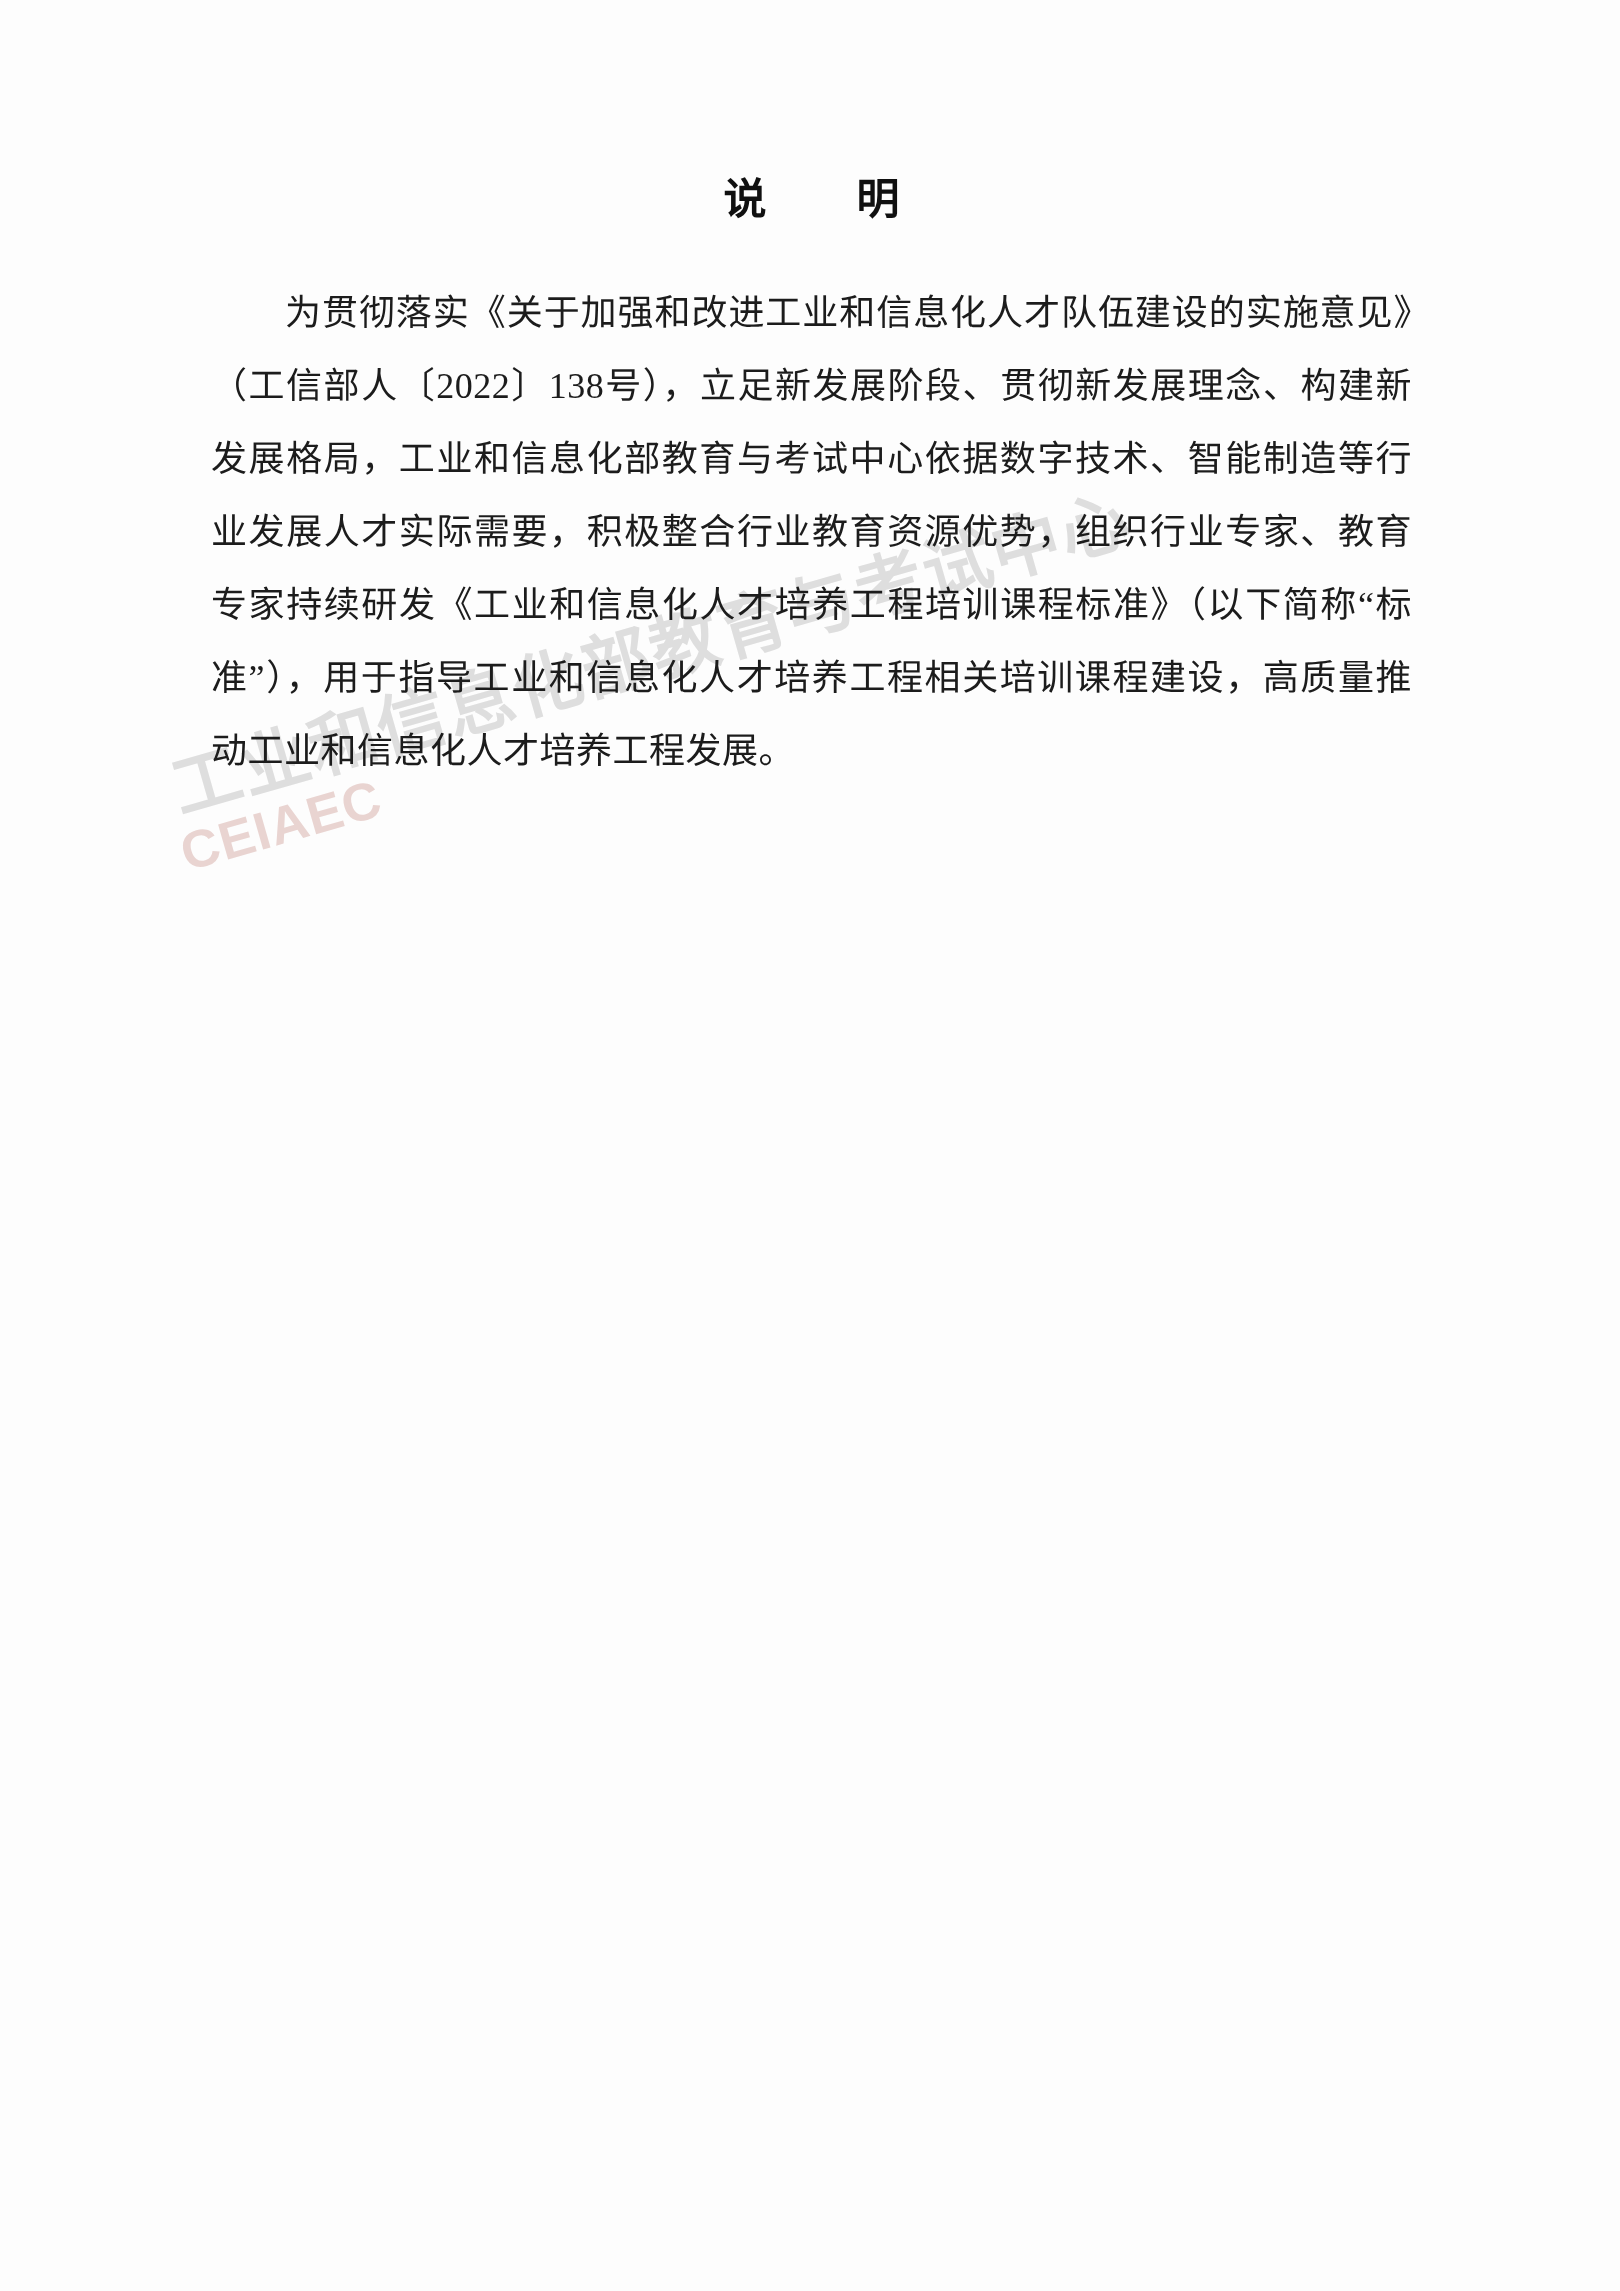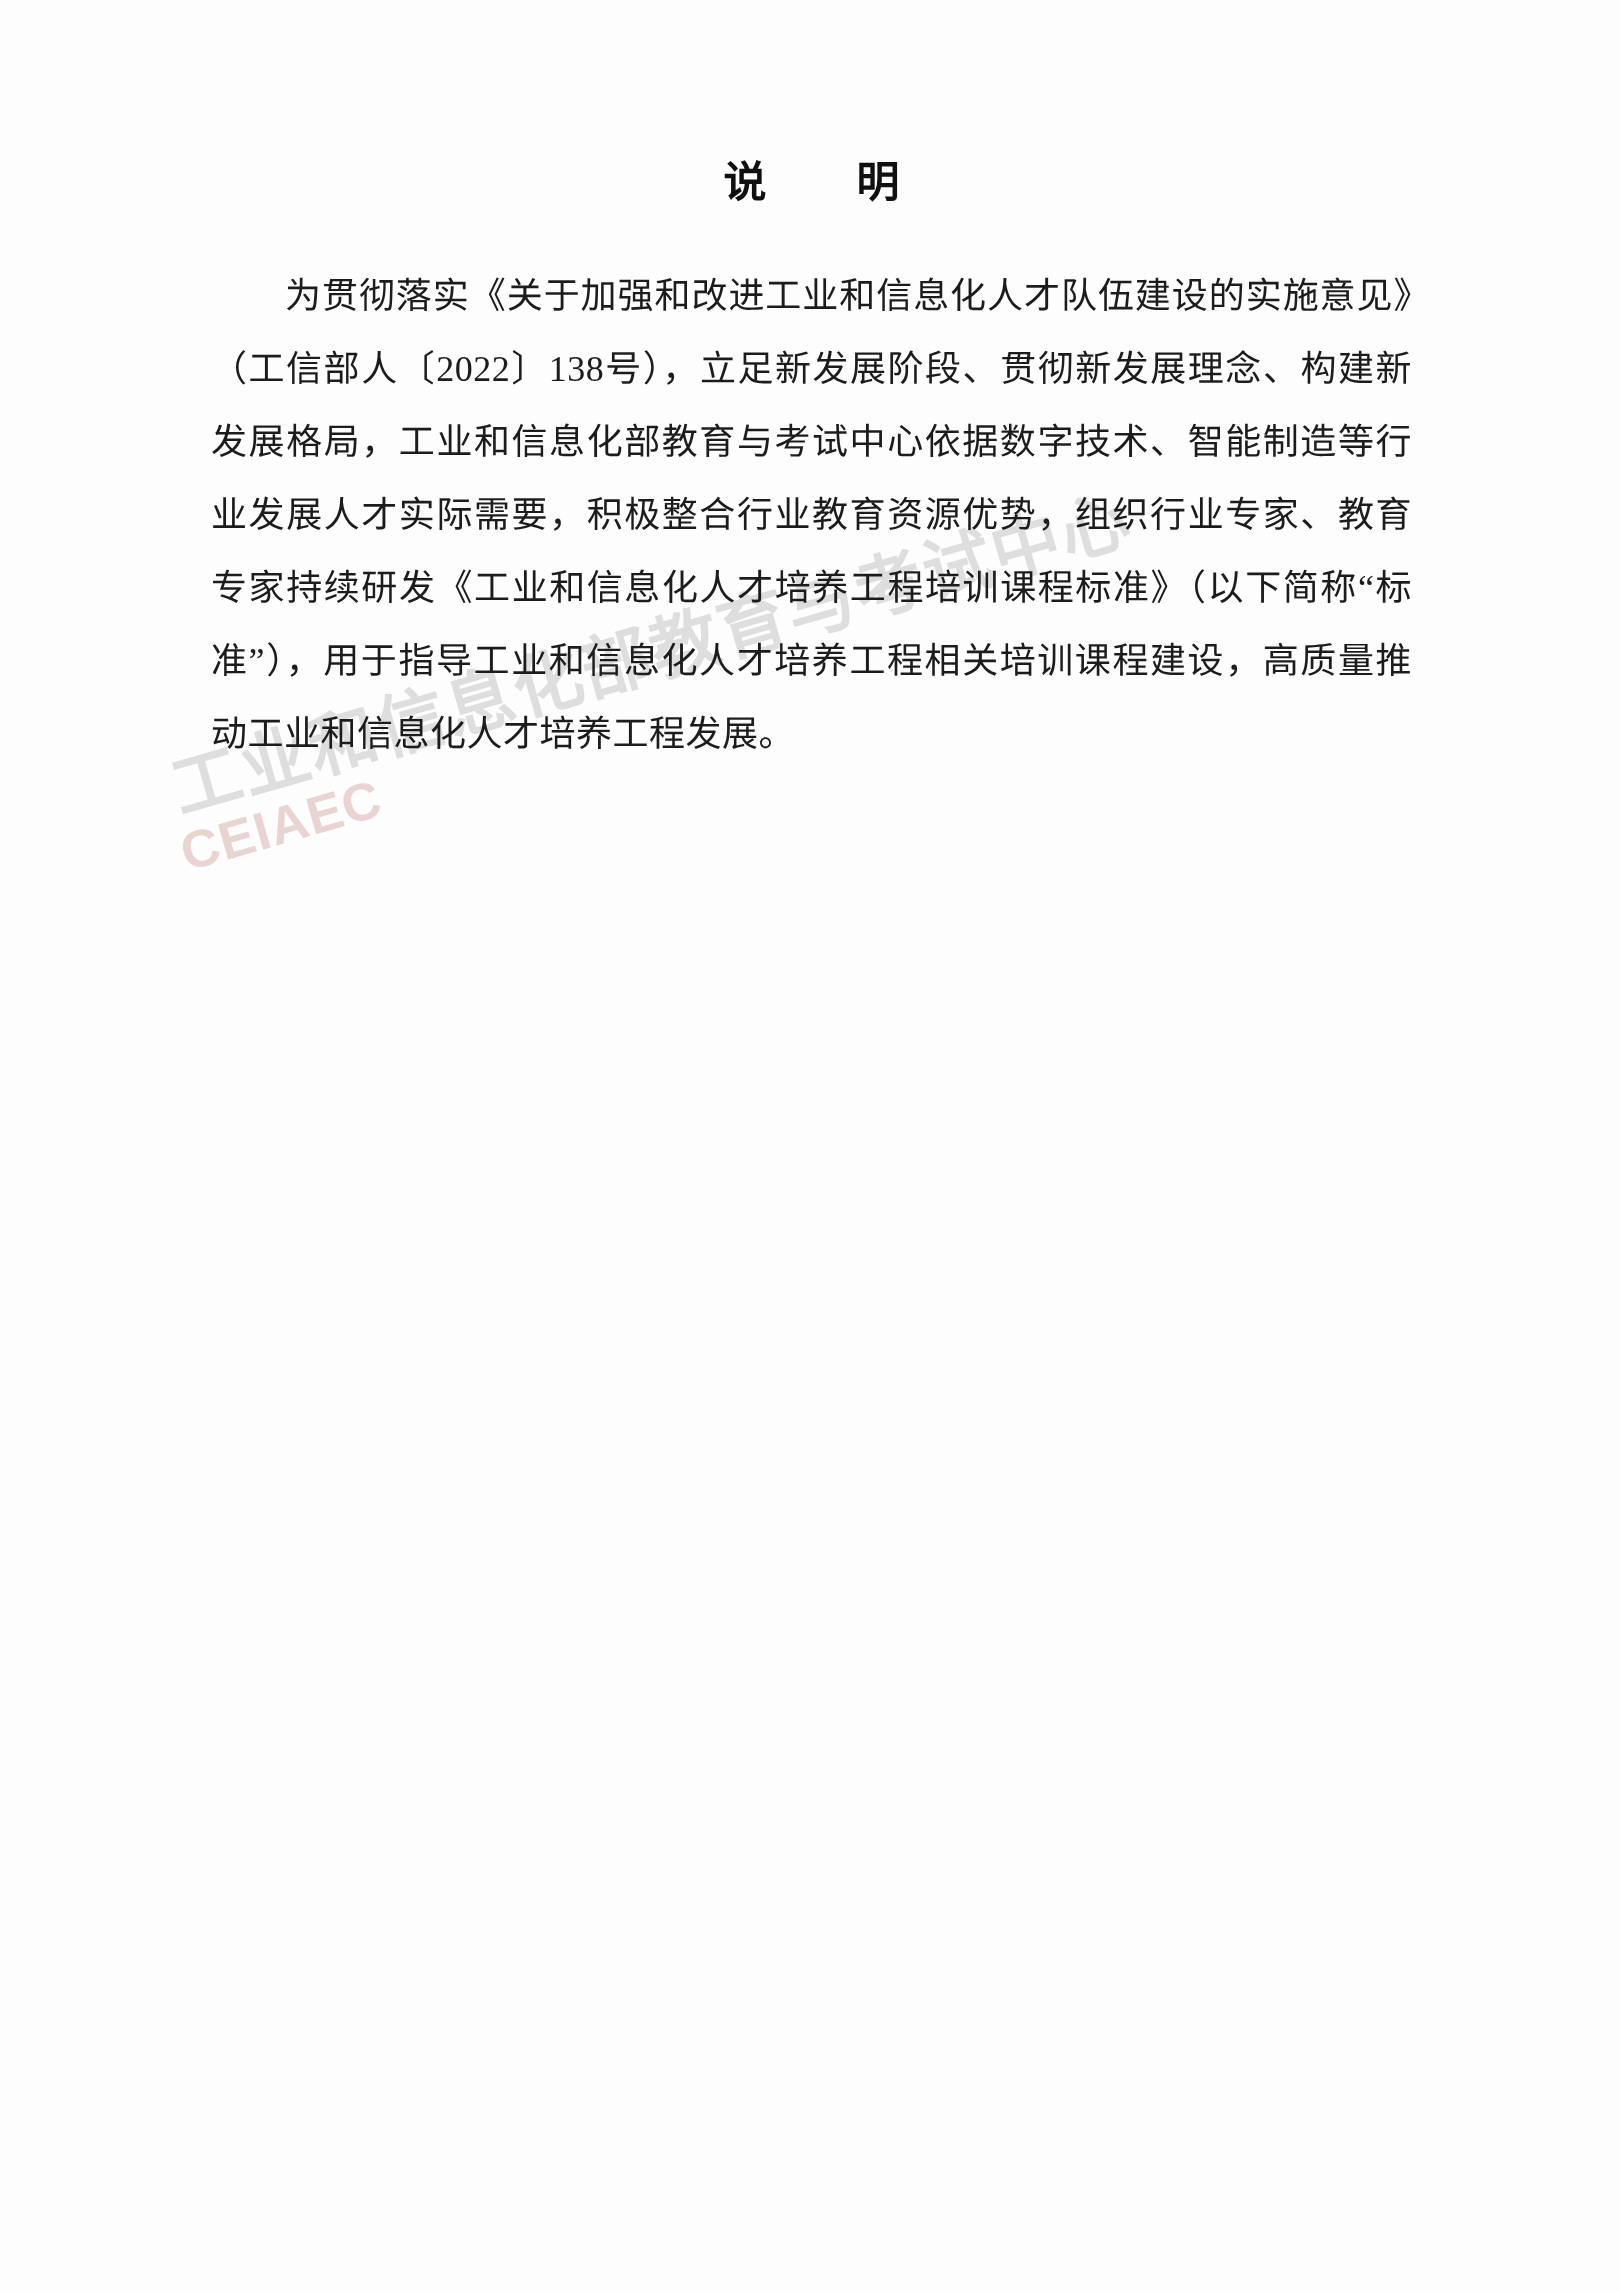--- a/index.html
+++ b/index.html
@@ -21,21 +21,21 @@
     top: 0;
     left: 0;
     width: 1620px;
     height: 2292px;
     background: #fdfdfd;
   }
 
   .content {
     position: absolute;
     left: 211px;
-    top: 147px;
+    top: 164px;
     width: 1201px;
   }
 
   .doc-title {
     text-align: center;
     font-size: 43px;
     font-weight: bold;
     letter-spacing: 23.5px;
     text-indent: 23.5px;
     margin: 0 0 51px 0;

